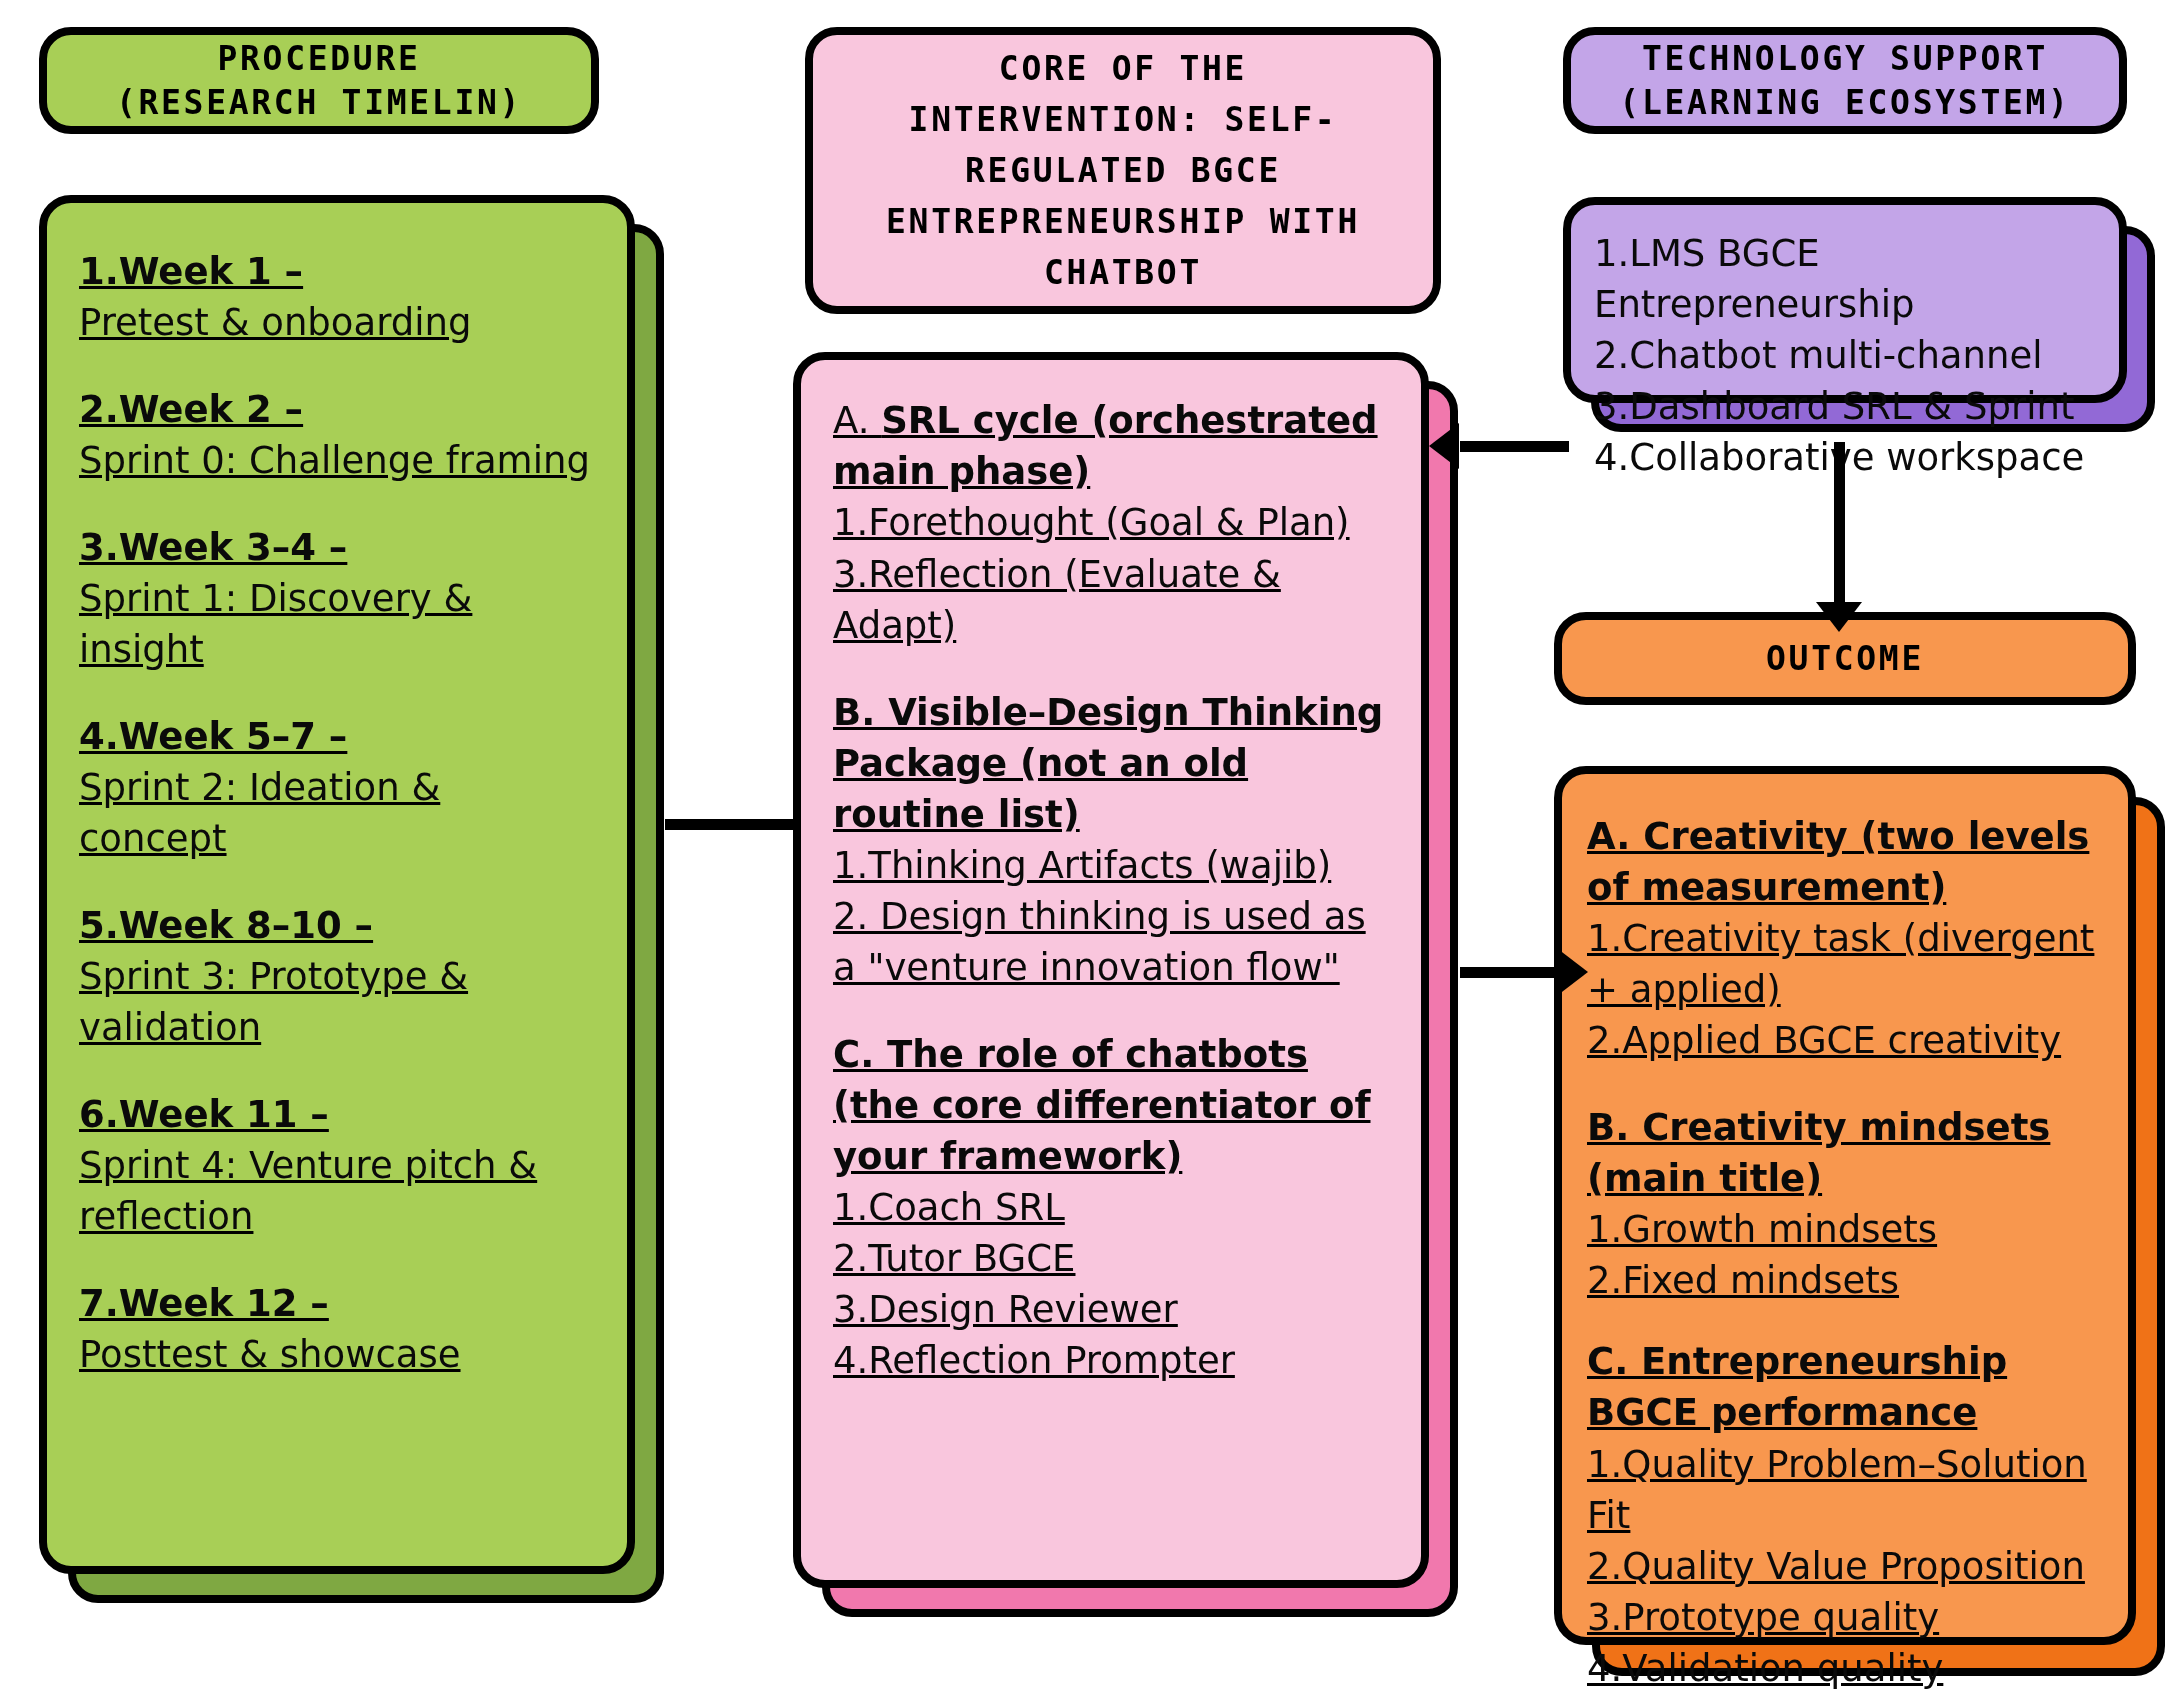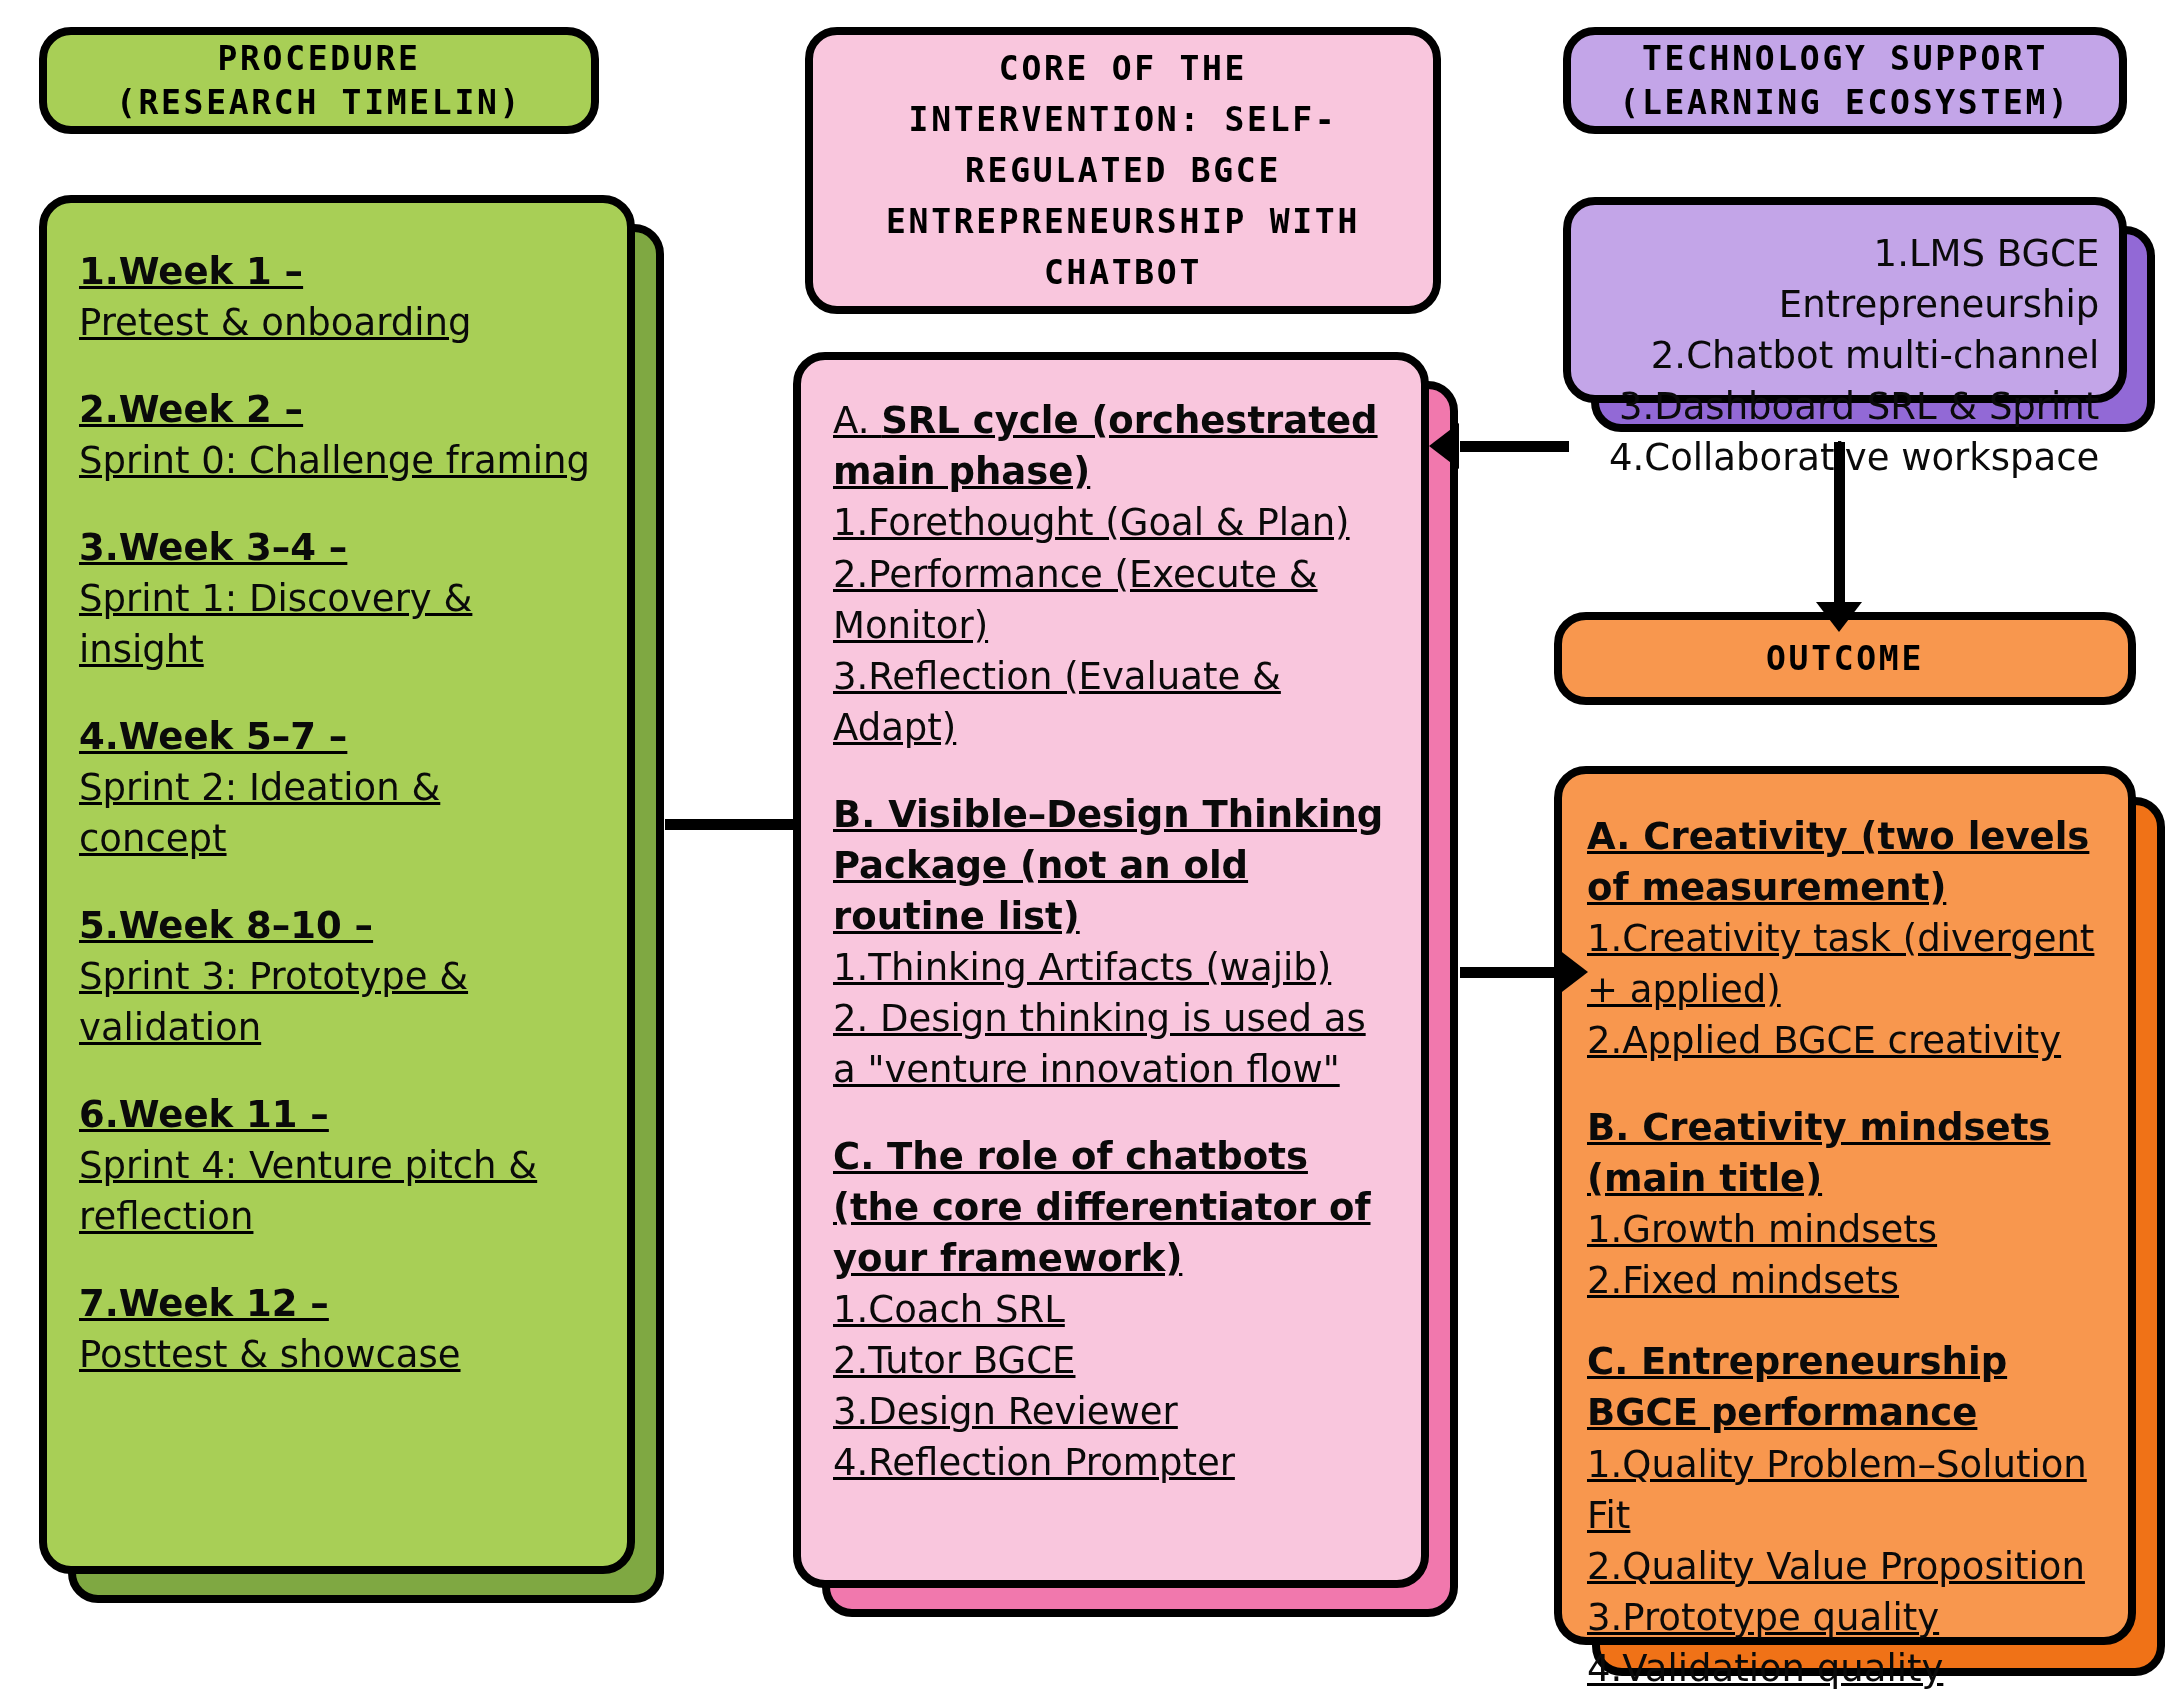--- a/index.html
+++ b/index.html
@@ -160,21 +160,20 @@
       <div>CHATBOT</div>
     </div>
   </div>
 
   <div class="shadow" style="left:822px; top:381px; width:636px; height:1236px; background:#f178ad;"></div>
   <div class="card body-card" style="left:793px; top:352px; width:636px; height:1236px; background:#f9c6dd;">
 
     <div class="blk" style="margin-top:5.4px;">
       <div class="lead"><span>A. </span><b>SRL cycle (orchestrated main phase)</b></div>
       <div class="itm">1.Forethought (Goal &amp; Plan)</div>
-      <div class="itm">2.Performance (Execute &amp; Monitor)</div>
       <div class="itm">3.Reflection (Evaluate &amp; Adapt)</div>
     </div>
 
     <div class="blk">
       <div class="lead"><b>B. Visible–Design Thinking Package (not an old routine list)</b></div>
       <div class="itm">1.Thinking Artifacts (wajib)</div>
       <div class="itm">2. Design thinking is used as a "venture innovation flow"</div>
     </div>
 
     <div class="blk">
@@ -187,21 +186,21 @@
   </div>
 
   <div class="card header-card" style="left:1563px; top:27px; width:564px; height:107px; background:#c3a5e8;">
     <div class="header-text">
       <div>TECHNOLOGY SUPPORT</div>
       <div>(LEARNING ECOSYSTEM)</div>
     </div>
   </div>
 
   <div class="shadow" style="left:1591px; top:226px; width:564px; height:206px; background:#9269d6;"></div>
-  <div class="card body-card" style="left:1563px; top:197px; width:564px; height:206px; background:#c3a5e8; padding:23px 19.7px 18px 23px;text-align:right;">
+  <div class="card body-card" style="left:1563px; top:197px; width:564px; height:206px; background:#c3a5e8; padding:23px 19.7px 18px 23px;">
     <div class="itm">1.LMS BGCE Entrepreneurship</div>
     <div class="itm">2.Chatbot multi-channel</div>
     <div class="itm">3.Dashboard SRL &amp; Sprint</div>
     <div class="itm">4.Collaborative workspace</div>
   </div>
 
   <div class="card header-card" style="left:1554px; top:612px; width:582px; height:93px; background:#f8974e;">
     <div class="header-text">OUTCOME</div>
   </div>
 

